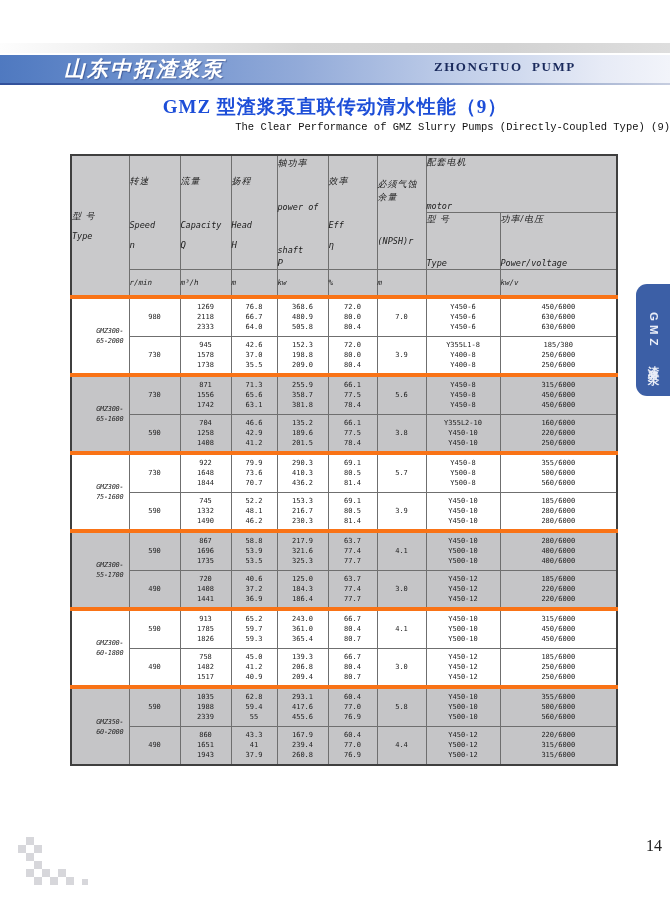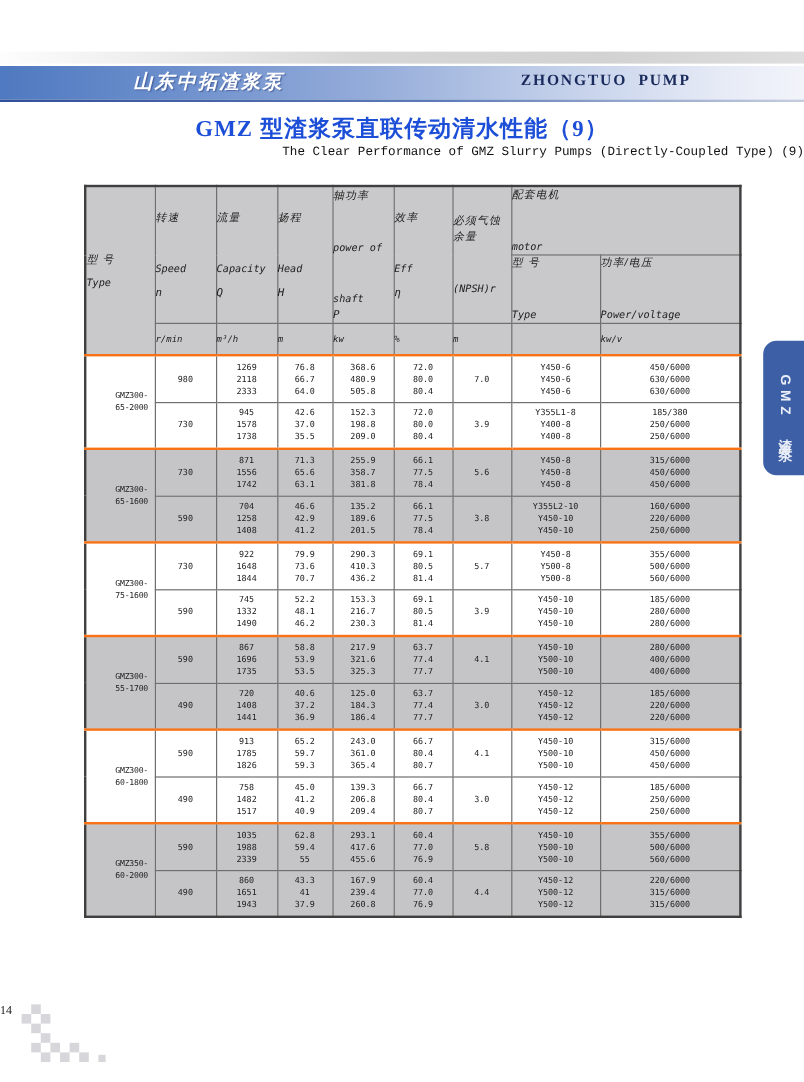--- a/index.html
+++ b/index.html
@@ -15,24 +15,23 @@
   .banner{
     position:absolute;left:0;top:55px;width:670px;height:28px;
     background:linear-gradient(to right,#4f79c0 0%,#6d90cd 22%,#93abd9 45%,#c3d0ea 70%,#e7ebf6 90%,#f2f4fa 100%);
   }
   .banner-underline{
     position:absolute;left:0;top:83px;width:670px;height:2px;
     background:linear-gradient(to right,#31509a 0%,#5d7cb8 55%,#c6cddf 100%);
   }
   .logo-zh{
     position:absolute;left:64px;top:57px;width:220px;height:24px;
-    color:#ffffff;font-size:16px;font-weight:bold;font-style:italic;
+    color:#ffffff;font-size:21px;font-weight:bold;font-style:italic;
     letter-spacing:2px;line-height:24px;text-shadow:1px 1px 1px rgba(40,60,120,.55);
     font-family:"Liberation Serif",serif;
-    text-align:center;
   }
   .brand-en{
     position:absolute;left:434px;top:59px;
     color:var(--brand-navy,#1a2a5c);font-size:13px;font-weight:bold;
     letter-spacing:1.5px;white-space:pre;font-family:"Liberation Serif",serif;
   }
   
   .title-zh{
     position:absolute;left:0;top:94px;width:670px;text-align:center;
     font-size:19px;font-weight:bold;color:#1d4ed8;letter-spacing:1px;
@@ -55,40 +54,40 @@
     font-weight:normal;vertical-align:middle;text-align:left;font-style:italic;
   }
   .h-zh{font-size:9px;line-height:13px;letter-spacing:1px;font-family:"Liberation Sans",sans-serif;}
   .h-en{font-size:8.5px;line-height:11px;margin-top:32px;}
   .h-sym{font-size:9px;line-height:11px;margin-top:9px;}
   tr.units-row th{height:25px;font-size:7.5px;font-weight:normal;}
   thead tr.hdr-top th{height:50px;}
   thead tr.hdr-sub th{height:48px;}
   tbody tr{height:39px;}
   tbody td{text-align:center;vertical-align:middle;font-size:7px;line-height:10px;}
-  tbody td.model{font-size:6.8px;letter-spacing:-.2px;padding-left:19px;}
-  tbody tr.group-start td{border-top:2px solid #f97316;}
+  tbody td.model{font-size:6.8px;letter-spacing:-.2px;padding-left:19px;font-style:italic;}
+  tbody tr.group-start td{border-top:4px solid #f97316;}
   tbody tr.shaded td{background:var(--shaded-row,#c5c5c7);}
   .ln{height:10px;line-height:10px;}
   
   .side-tab{
     position:absolute;right:0;top:284px;width:34px;height:112px;
     background:var(--tab-blue,#3c5fa6);
     border-top-left-radius:11px;border-bottom-left-radius:11px;
     display:flex;align-items:center;justify-content:center;
   }
   .side-tab .vtext{
     writing-mode:vertical-rl;text-orientation:mixed;
     color:#e9edf7;font-size:11.5px;font-weight:bold;letter-spacing:4px;
     font-family:"Liberation Sans",sans-serif;white-space:pre;
   }
   
   .page-num{
-    position:absolute;left:0;top:837px;width:662px;text-align:left;
-    font-size:10px;color:#222;font-family:"Liberation Serif",serif;
+    position:absolute;left:0;top:837px;width:662px;text-align:right;
+    font-size:16px;color:#222;font-family:"Liberation Serif",serif;
   }
   .squares{position:absolute;left:0;top:0;width:0;height:0;}
   .squares .sq{position:absolute;background:#d7d7db;}
 </style>
 </head>
 <body>
 
 <div class="pre-strip"></div>
 <div class="banner"></div>
 <div class="banner-underline"></div>

